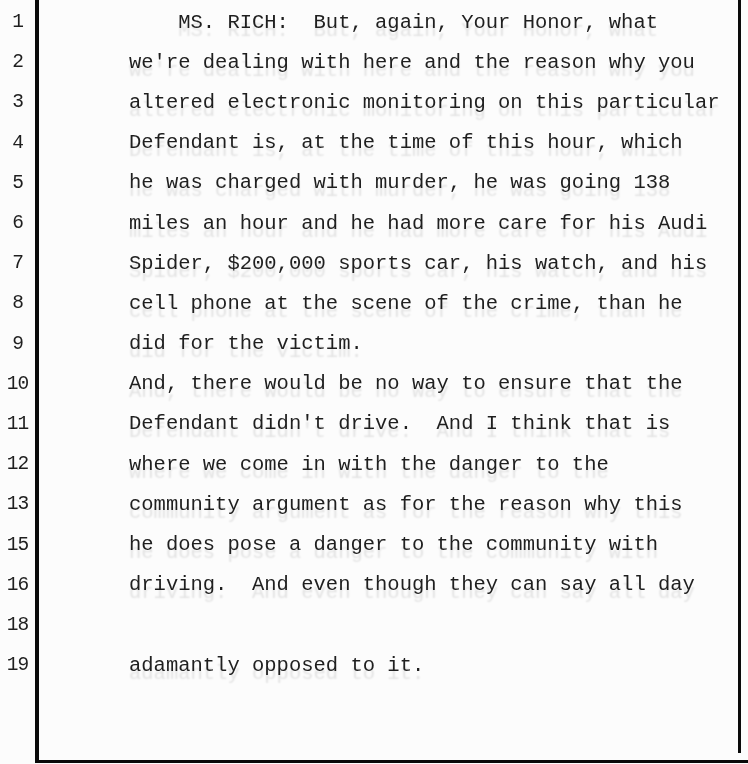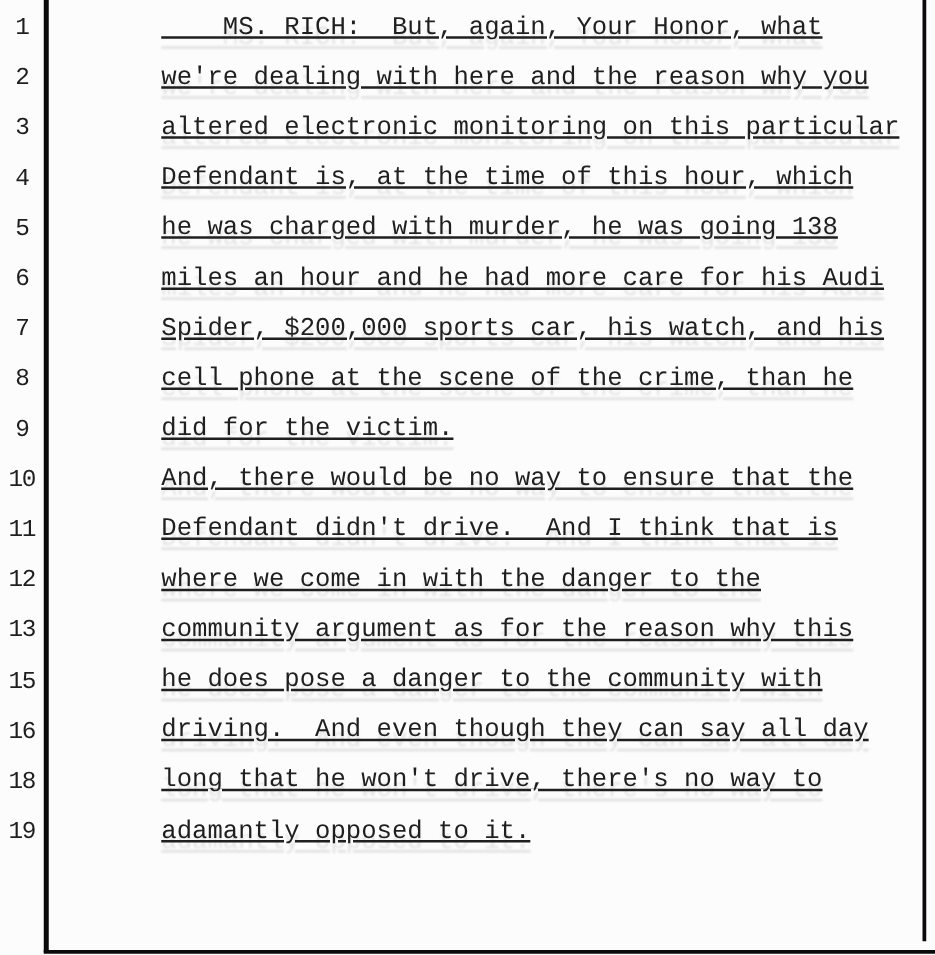--- a/index.html
+++ b/index.html
@@ -31,21 +31,20 @@
     font-size: 19.5px;
     color: var(--ink, #1f1f1f);
     letter-spacing: -1px;
   }
   .txt {
     padding-left: 94px;
     white-space: pre;
     font-size: 20.5px;
     color: var(--ink, #1f1f1f);
     text-shadow: 0 8px 2px rgba(0,0,0,0.11);
-    text-decoration: underline;
   }
   .vbar {
     position: absolute;
     left: 35px;
     top: 0;
     bottom: 2px;
     width: 4px;
     background: var(--rule, #0a0a0a);
   }
   .right-rule {
@@ -125,21 +124,20 @@
       <div class="row">
         <div class="num">15</div>
         <div class="txt">he does pose a danger to the community with</div>
       </div>
       <div class="row">
         <div class="num">16</div>
         <div class="txt">driving.  And even though they can say all day</div>
       </div>
       <div class="row">
         <div class="num">18</div>
-        <div class="txt">long that he won't drive, there's no way to</div>
       </div>
       <div class="row">
         <div class="num">19</div>
         <div class="txt">adamantly opposed to it.</div>
       </div>
     </div>
   <div class="vbar"></div>
   <div class="right-rule"></div>
   <div class="bottom-rule"></div>
 </div>

